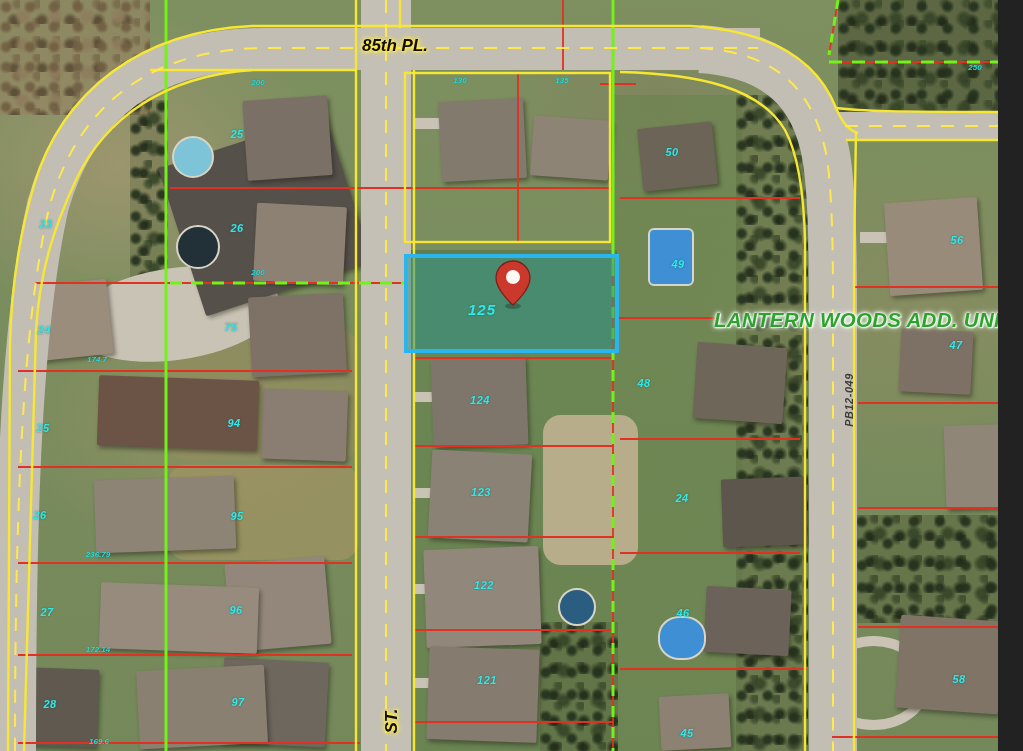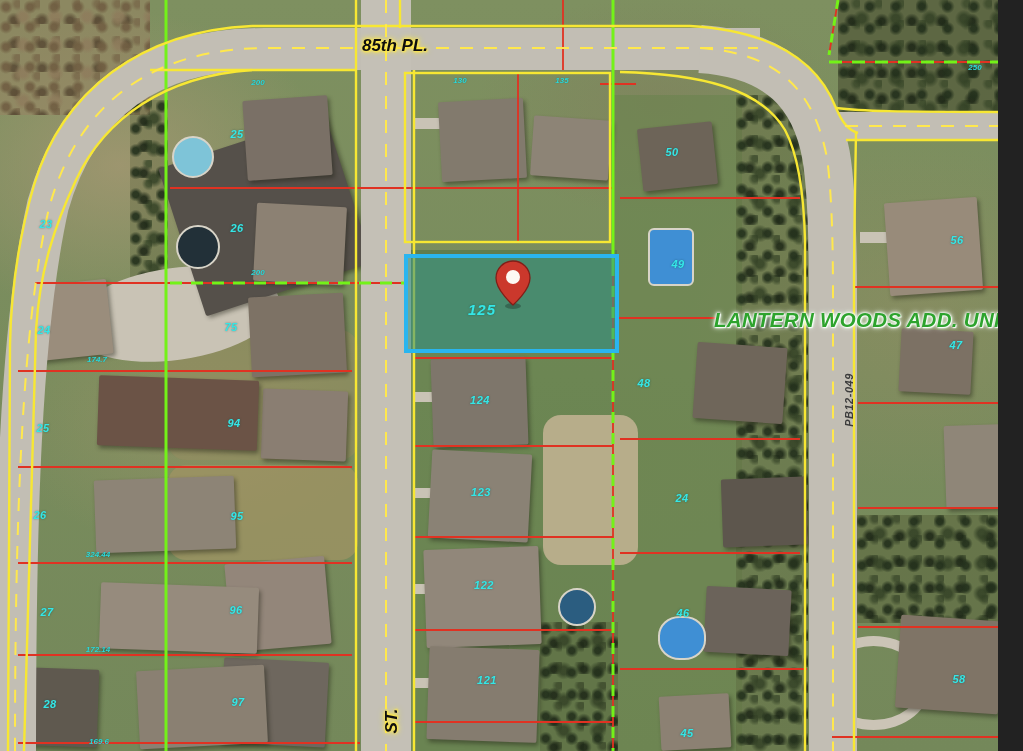--- a/index.html
+++ b/index.html
@@ -224,21 +224,21 @@
       <span class="pnum" style="left: 672px; top: 152px;">50</span>
       <span class="pnum" style="left: 678px; top: 264px;">49</span>
       <span class="pnum" style="left: 644px; top: 383px;">48</span>
       <span class="pnum" style="left: 682px; top: 498px;">24</span>
       <span class="pnum" style="left: 683px; top: 613px;">46</span>
       <span class="pnum" style="left: 687px; top: 733px;">45</span>
       <span class="pnum" style="left: 957px; top: 240px;">56</span>
       <span class="pnum" style="left: 956px; top: 345px;">47</span>
       <span class="pnum" style="left: 959px; top: 679px;">58</span>
       <span class="dim" style="left: 97px; top: 359px;">174.7</span>
-      <span class="dim" style="left: 98px; top: 554px;">324.44</span>
+      <span class="dim" style="left: 98px; top: 554px;">236.79</span>
       <span class="dim" style="left: 98px; top: 649px;">172.14</span>
       <span class="dim" style="left: 99px; top: 741px; text-align: right;">169.6</span>
       <span class="dim" style="left: 460px; top: 80px;">130</span>
       <span class="dim" style="left: 562px; top: 80px;">135</span>
       <span class="dim" style="left: 258px; top: 82px;">200</span>
       <span class="dim" style="left: 258px; top: 272px;">200</span>
       <span class="dim" style="left: 975px; top: 67px;">250</span>
     </div>
 
 </div>

